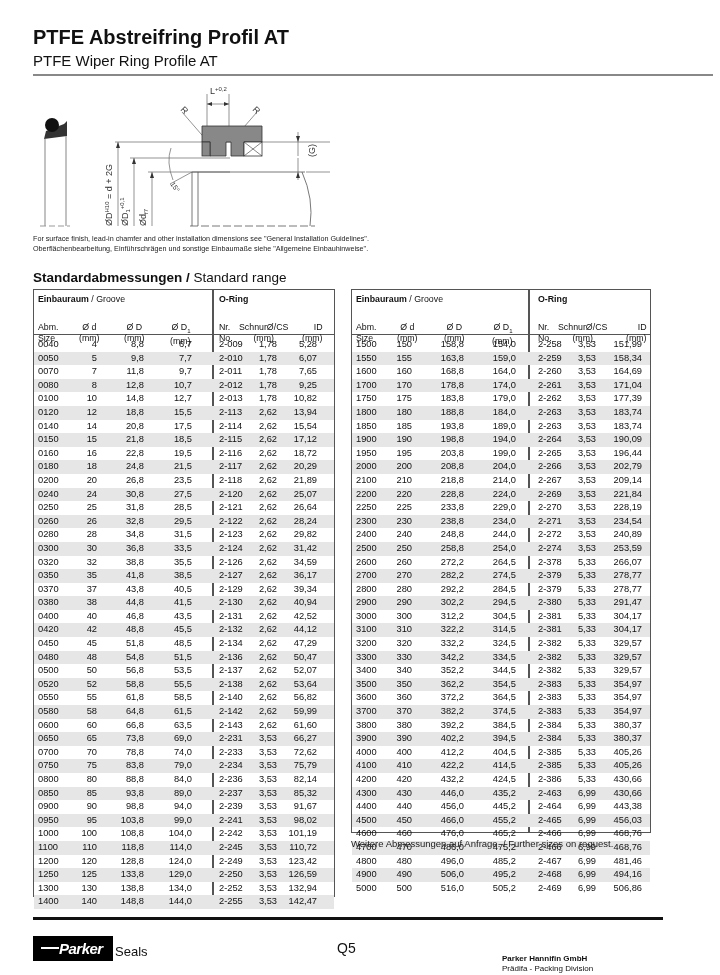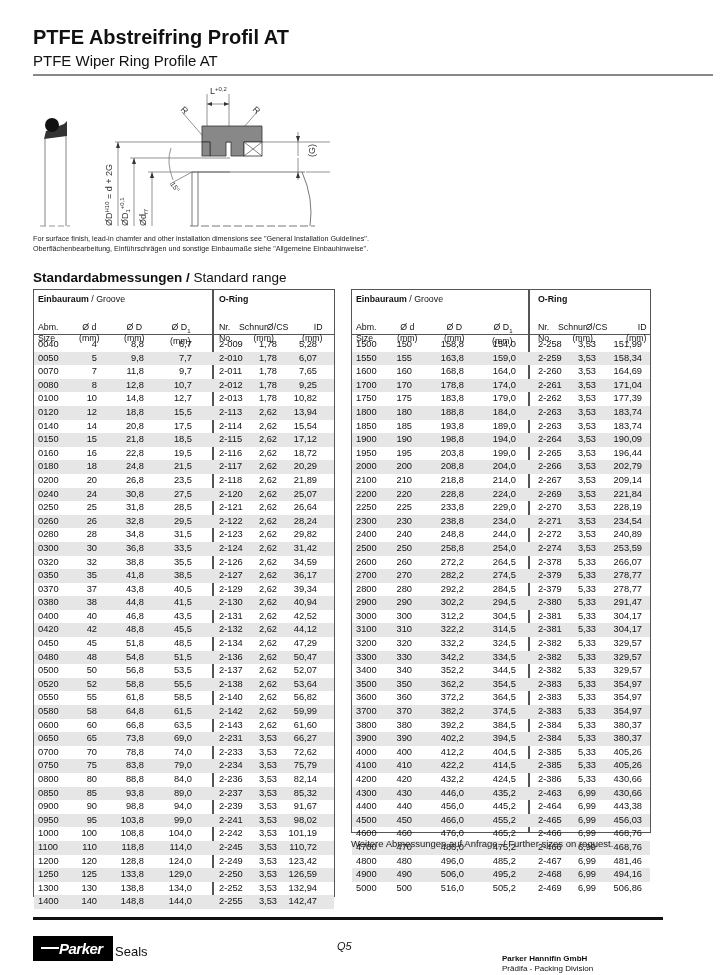--- a/index.html
+++ b/index.html
@@ -42,21 +42,21 @@
   .tbl.right .c-D { right: calc(100% - 112px); }
   .tbl.right .c-D1 { right: calc(100% - 164px); }
 
   .further { position: absolute; left: 351px; top: 838px; font-size: 9.5px; color: #222; }
   .rule-bottom { position: absolute; left: 33px; top: 917px; width: 630px; height: 3px; background: #111; }
   .logo { position: absolute; left: 33px; top: 936px; width: 80px; height: 25px; background: #000;
           color: #fff; font-weight: bold; font-size: 15px; font-style: italic; letter-spacing: -0.5px;
           box-sizing: border-box; padding-left: 26px; line-height: 25px; }
   .logo::before { content: ""; position: absolute; left: 8px; top: 11px; width: 18px; height: 2px; background: #fff; }
   .seals { position: absolute; left: 115px; top: 944px; font-size: 13px; }
-  .pageno { position: absolute; left: 337px; top: 940px; font-size: 11px; font-style: italic; }
+  .pageno { position: absolute; left: 337px; top: 940px; font-size: 14px; }
   .company { position: absolute; left: 502px; top: 926px; font-size: 8px; line-height: 9.5px; margin-top: 28px; }
   .company .n { font-weight: bold; }
 </style>
 </head>
 <body>
 
 <div class="title">PTFE Abstreifring Profil AT</div>
 <div class="subtitle">PTFE Wiper Ring Profile AT</div>
 <div class="rule-top"></div>
 

